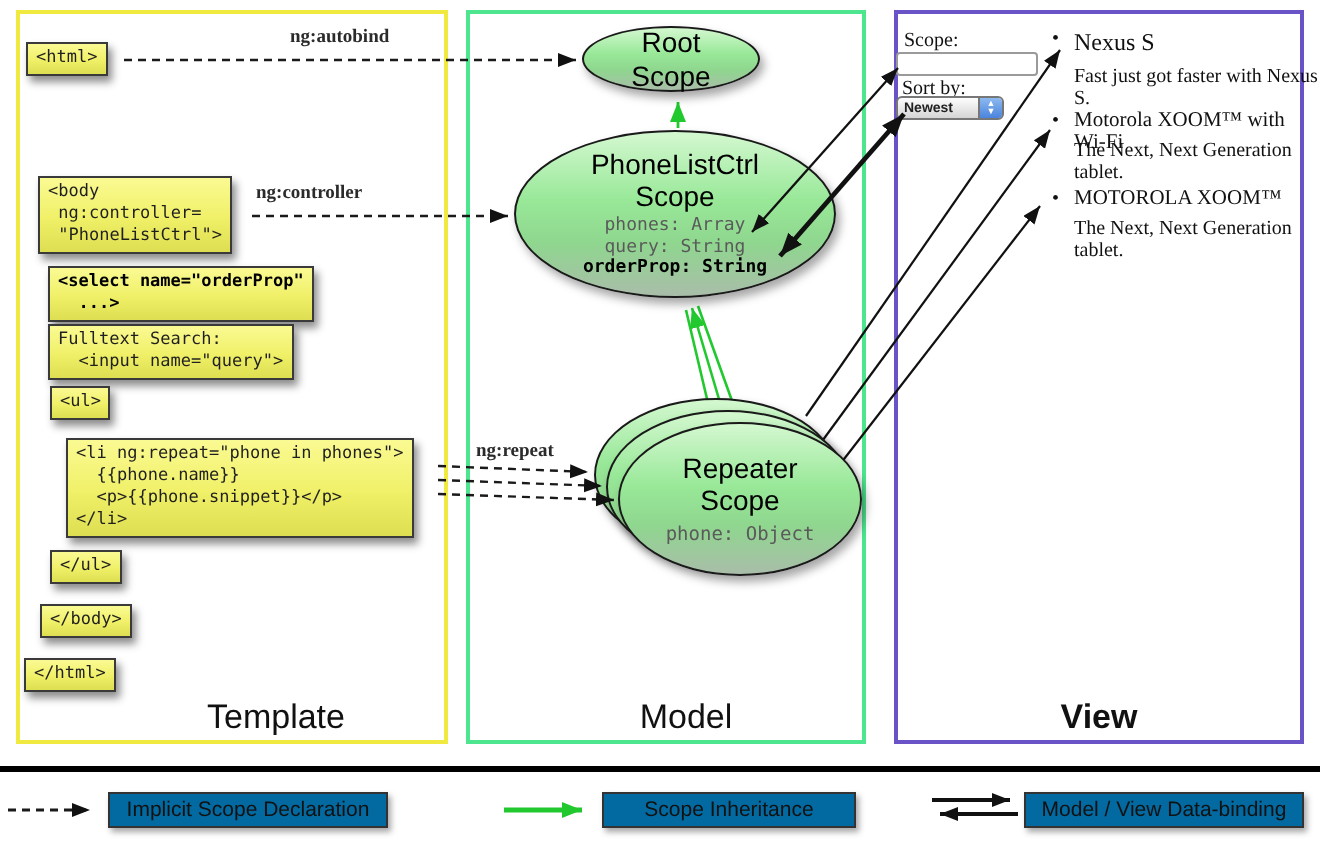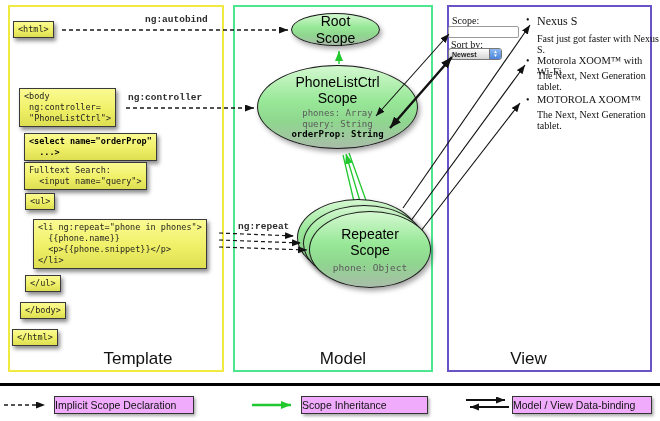--- a/index.html
+++ b/index.html
@@ -11,21 +11,21 @@
   .col-view{left:447px;width:205px;border:2px solid #6a52c7;}
   .collabel{position:absolute;top:349px;font-size:17px;color:#111;text-align:center;}
   .svglayer{position:absolute;left:0;top:0;width:660px;height:421px;pointer-events:none;}
   .under{z-index:1;} .over{z-index:3;}
   .codebox{position:absolute;z-index:2;box-sizing:border-box;
     background:linear-gradient(180deg,#fafa93 0%,#f0f068 55%,#dede52 100%);
     border:1px solid #3a3a3a;box-shadow:2px 3px 4px rgba(0,0,0,0.45);
     font-family:"DejaVu Sans Mono","Liberation Mono",monospace;font-size:8.5px;
     line-height:1.28;color:#1f1f1f;white-space:pre;padding:2px 4px;}
   .codebox.b{font-weight:bold;color:#000;}
-  .nglabel{position:absolute;z-index:3;font-family:Liberation Mono, monospace;
+  .nglabel{position:absolute;z-index:3;font-family:Liberation Serif, serif;
     font-size:9.5px;font-weight:bold;color:#2b2b2b;}
   .ellipse{position:absolute;z-index:2;box-sizing:border-box;border:1.5px solid #1a1a1a;border-radius:50%;
     background:linear-gradient(180deg,#d4f8d0 0%,#98e898 42%,#8fd68f 68%,#a9bda9 100%);
     box-shadow:2px 3px 5px rgba(0,0,0,0.35);
     display:flex;flex-direction:column;align-items:center;justify-content:center;}
   .scope-title{font-size:14px;line-height:1.15;color:#000;text-align:center;white-space:pre;}
   .scope-prop{font-family:"DejaVu Sans Mono","Liberation Mono",monospace;font-size:9px;
     line-height:1.2;color:#5a5a5a;text-align:center;}
   .scope-prop.bold{font-weight:bold;color:#000;}
   .vtext{position:absolute;z-index:2;font-family:"Liberation Serif",serif;color:#111;}
@@ -33,22 +33,22 @@
     border:1px solid #9a9a9a;background:#fff;border-radius:2px;font-size:8px;padding:0 2px;}
   .vselect{position:absolute;z-index:2;box-sizing:border-box;width:54px;height:12px;
     border:1px solid #777;border-radius:3px;background:linear-gradient(180deg,#fdfdfd,#d5d5d5);
     display:flex;align-items:center;overflow:hidden;}
   .vselect .txt{flex:1;font-size:7px;font-weight:bold;color:#222;padding-left:3px;line-height:1;}
   .vselect .stepper{width:11px;height:100%;background:linear-gradient(180deg,#8db9f0,#4b84dd);
     border-left:1px solid #777;display:flex;flex-direction:column;align-items:center;justify-content:center;
     color:#fff;font-size:4.5px;line-height:0.9;}
   .sep{position:absolute;left:0;top:383px;width:660px;height:3px;background:#000;z-index:2;}
   .legbox{position:absolute;top:396px;height:18px;z-index:2;box-sizing:border-box;
-    border:1px solid #333;background:#f0abfc;box-shadow:1.5px 2px 3px rgba(0,0,0,0.35);
-    font-size:10.5px;color:#111;display:flex;align-items:center;justify-content:flex-start;}
+    border:1px solid #333;background:#0369a1;box-shadow:1.5px 2px 3px rgba(0,0,0,0.35);
+    font-size:10.5px;color:#111;display:flex;align-items:center;justify-content:center;}
 </style>
 </head>
 <body>
 
 <div id="canvas">
 
   <div class="col col-template"></div>
   <div class="col col-model"></div>
   <div class="col col-view"></div>
 
@@ -156,21 +156,21 @@
     <line x1="390" y1="128" x2="452" y2="57" stroke="#111" stroke-width="2.4" marker-start="url(#ahLr)" marker-end="url(#ahL)"></line>
 
     <line x1="4" y1="405" x2="45" y2="405" stroke="#1a1a1a" stroke-width="1.4" stroke-dasharray="4 3" marker-end="url(#ah)"></line>
     <line x1="252" y1="405" x2="291" y2="405" stroke="#21c82e" stroke-width="2.4" marker-end="url(#ahg)"></line>
     <line x1="466" y1="400" x2="505" y2="400" stroke="#111" stroke-width="1.9" marker-end="url(#ah)"></line>
     <line x1="509" y1="407" x2="470" y2="407" stroke="#111" stroke-width="1.9" marker-end="url(#ah)"></line>
   </svg>
 
   <div class="collabel" style="left:8px;width:260px;">Template</div>
   <div class="collabel" style="left:233px;width:220px;">Model</div>
-  <div class="collabel" style="left:426px;width:205px;">View</div>
+  <div class="collabel" style="left:447px;width:205px;font-weight:bold;">View</div>
 
   <div class="sep"></div>
   <div class="legbox" style="left:54px;width:140px;">
       <span>Implicit Scope Declaration</span>
     </div>
   <div class="legbox" style="left:301px;width:127px;">
       <span>Scope Inheritance</span>
     </div>
   <div class="legbox" style="left:512px;width:140px;">
       <span>Model / View Data-binding</span>

